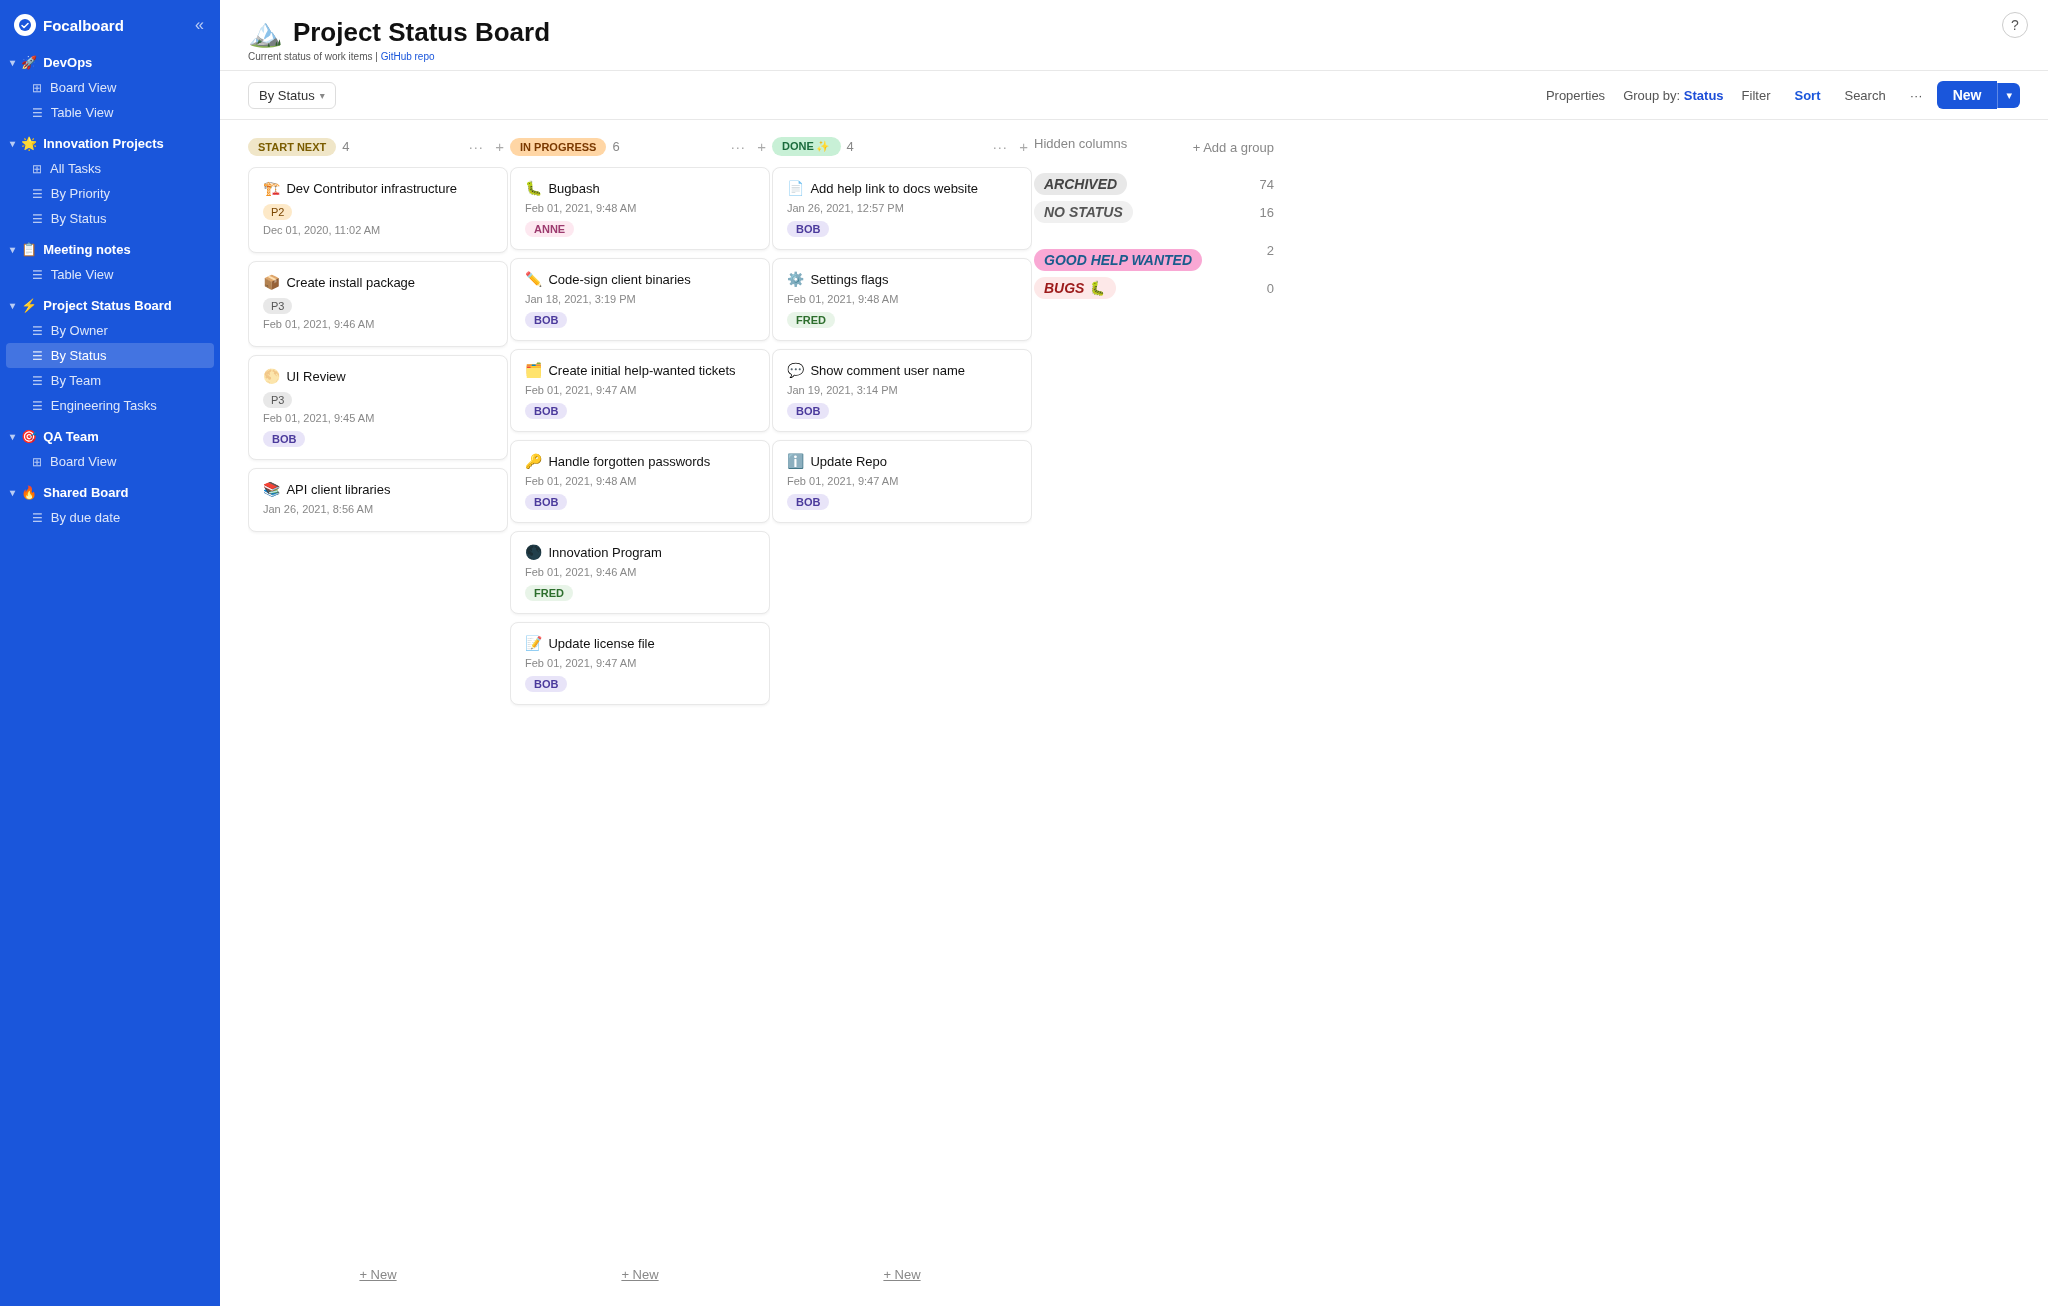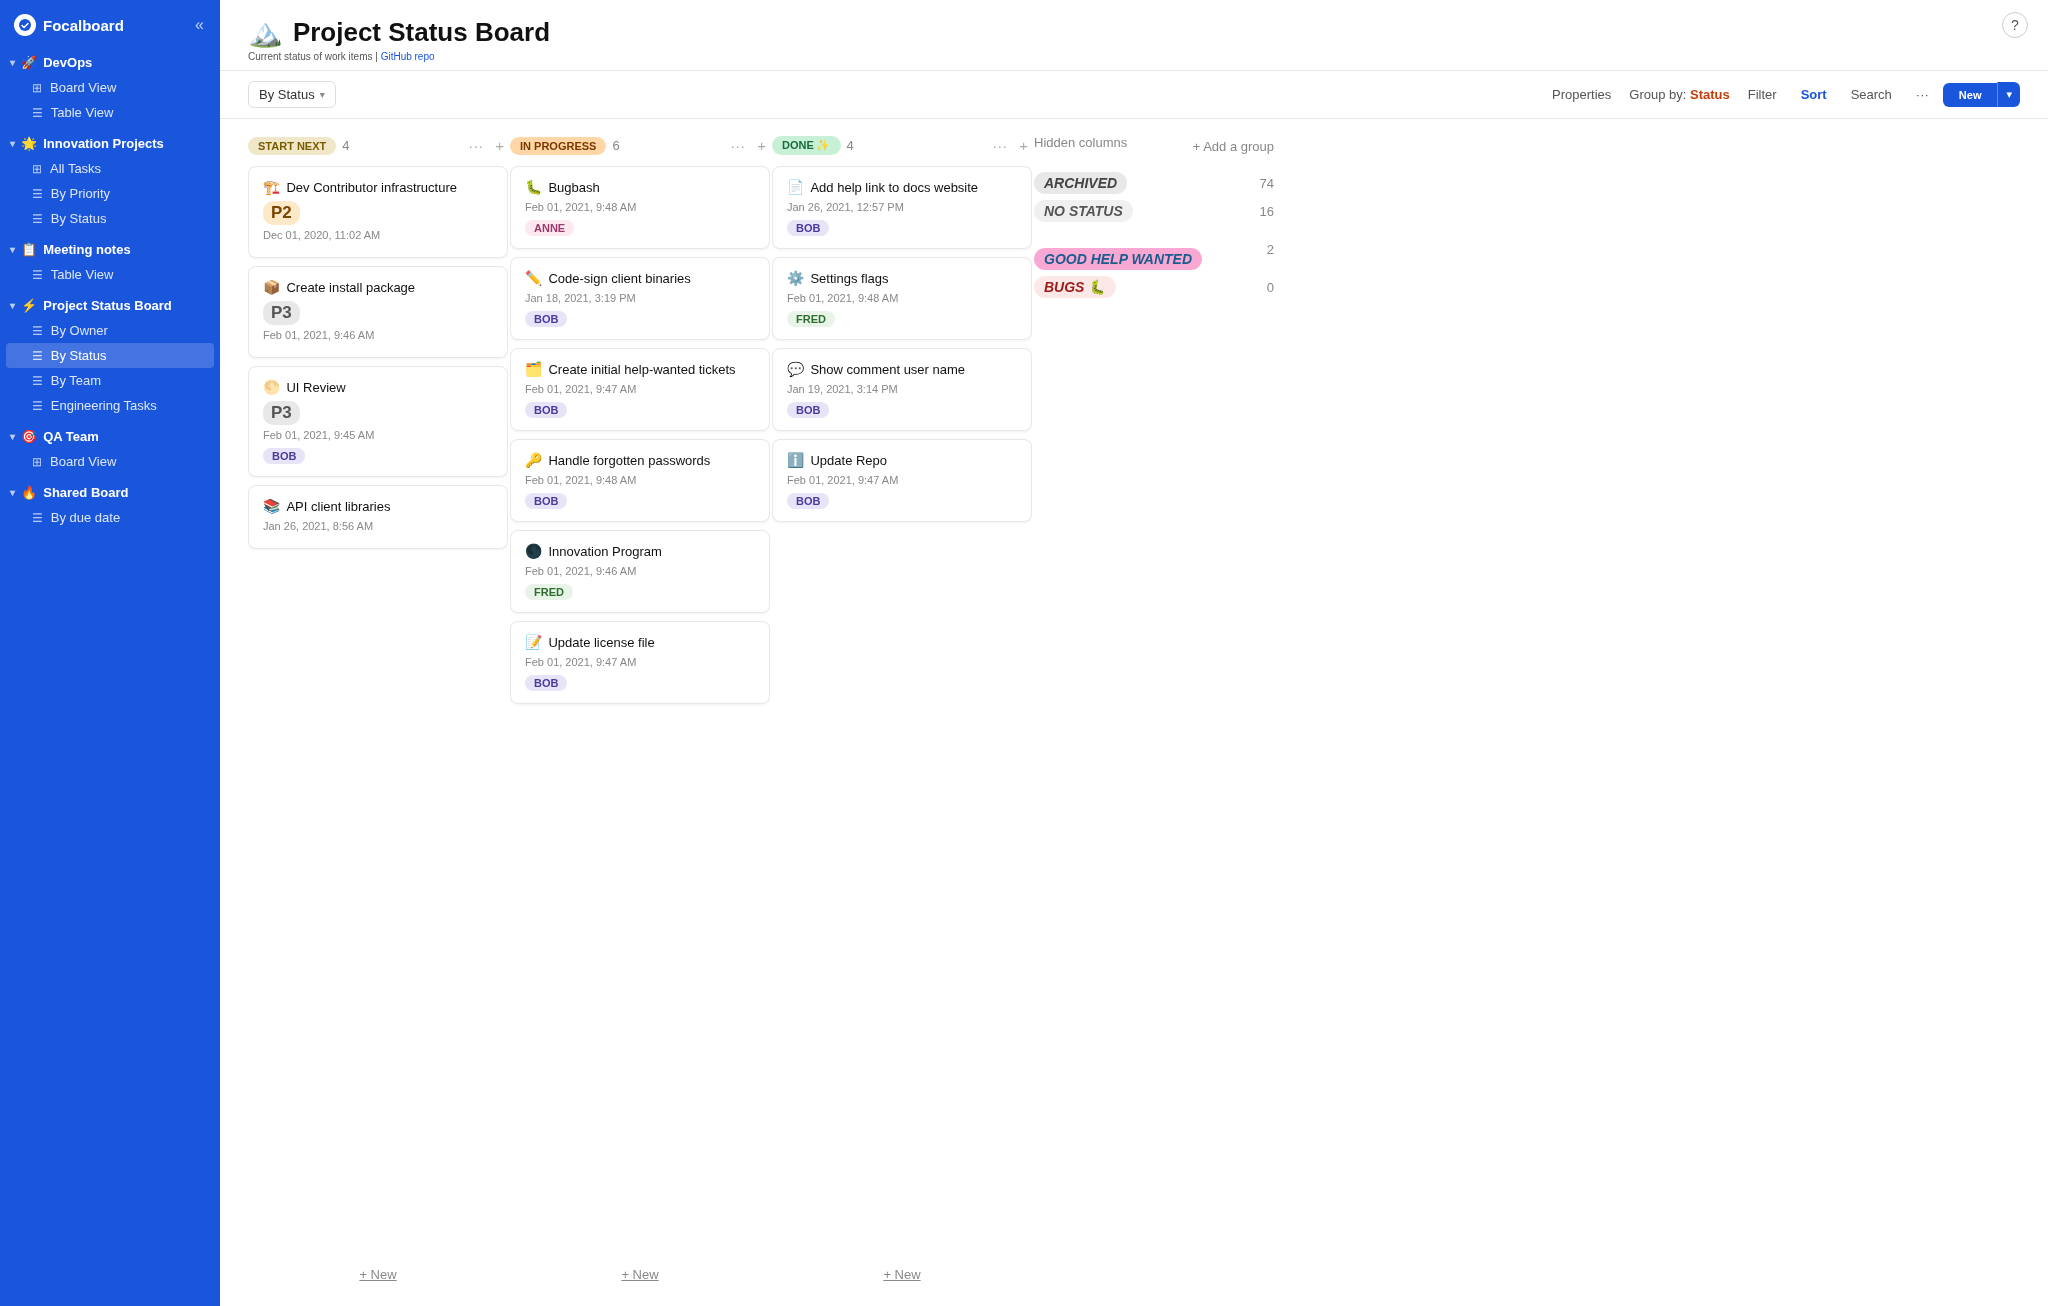--- a/index.html
+++ b/index.html
@@ -103,24 +103,24 @@
     }
     .view-selector .chevron { font-size: 10px; color: #888; }
     .toolbar-right { display: flex; align-items: center; gap: 4px; margin-left: auto; }
     .toolbar-btn {
       background: none; border: none; font-size: 13px; color: #555; cursor: pointer; padding: 5px 10px; border-radius: 5px;
     }
     .toolbar-btn.active { color: #1a56db; font-weight: 600; }
     .toolbar-group-by {
       font-size: 13px; color: #555; padding: 5px 4px;
     }
-    .toolbar-group-by strong { color: #c2410c; }
+    .toolbar-group-by strong { color: #1d4ed8; }
     .btn-new {
       background: #1a56db; color: #fff; border: none; border-radius: 6px 0 0 6px;
-      font-size: 11px; font-weight: 600; padding: 6px 16px; cursor: pointer;
+      font-size: 14px; font-weight: 600; padding: 6px 16px; cursor: pointer;
     }
     .btn-new-arrow {
       background: #1a56db; color: #fff; border: none; border-left: 1px solid rgba(255,255,255,0.3); border-radius: 0 6px 6px 0;
       font-size: 11px; padding: 6px 8px; cursor: pointer;
     }
     .btn-new-wrap { display: flex; align-items: center; }
 
     
     .board-area {
       flex: 1; display: flex; overflow-x: auto; overflow-y: hidden;
@@ -150,21 +150,21 @@
 
     
     .card {
       background: #fff; border: 1px solid #e8e8e8; border-radius: 8px;
       padding: 12px 14px; cursor: pointer;
       box-shadow: 0 1px 3px rgba(0,0,0,0.06);
     }
     .card-title { font-size: 13px; font-weight: 500; color: #111; display: flex; align-items: center; gap: 6px; margin-bottom: 6px; }
     .card-emoji { font-size: 14px; }
     .card-badge {
-      display: inline-block; font-size: 17px; font-weight: 700; padding: 2px 8px; border-radius: 10px; margin-bottom: 4px;
+      display: inline-block; font-size: 11px; font-weight: 400; padding: 2px 8px; border-radius: 10px; margin-bottom: 4px;
     }
     .badge-p2 { background: #fde9c8; color: #7a4500; }
     .badge-p3 { background: #e8e8e8; color: #555; }
     .card-date { font-size: 11px; color: #888; margin-bottom: 4px; }
     .card-assignee {
       display: inline-block; font-size: 11px; font-weight: 600; padding: 2px 9px; border-radius: 10px;
       background: #e8e4f8; color: #4b3a9c; margin-top: 3px;
     }
     .card-assignee.anne { background: #fde8f0; color: #9c3a6e; }
     .card-assignee.fred { background: #e8f4e8; color: #2d6e2d; }

